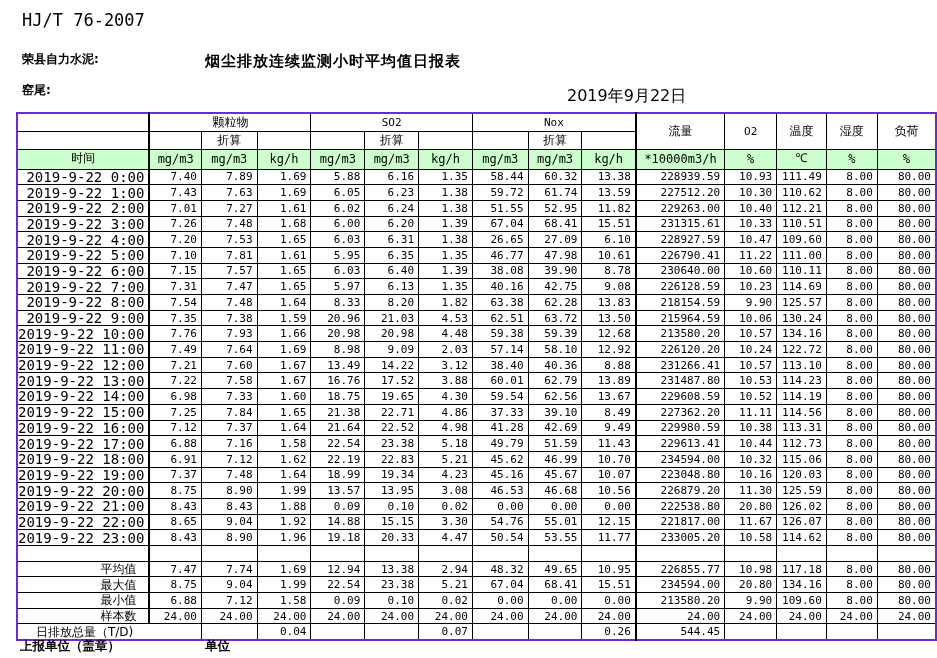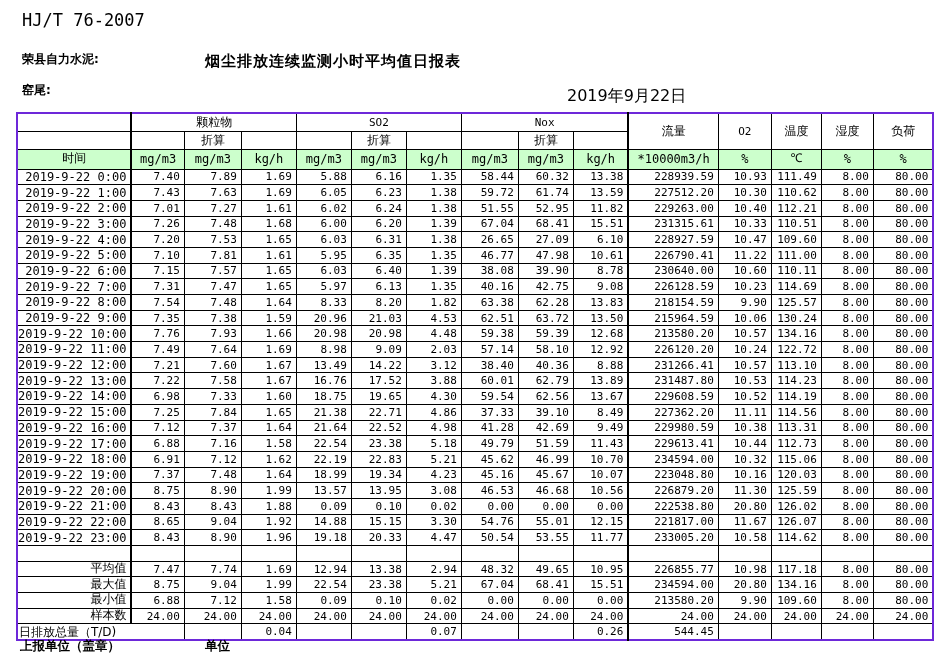--- a/index.html
+++ b/index.html
@@ -15,23 +15,23 @@
   table.report{position:absolute;left:16px;top:112px;border-collapse:collapse;table-layout:fixed;
     border:2px solid #6d28d9;font-family:"DejaVu Sans Mono","DejaVu Sans",monospace;}
   td{border:1px solid #000;padding:0 4px 0 0;text-align:right;line-height:1;
      white-space:nowrap;overflow:hidden;font-size:11px;height:14.7px;}
   thead td{text-align:center;padding:0;}
   thead tr{height:18px;}
   .sec{font-size:12px;font-family:"DejaVu Sans","Liberation Sans",sans-serif;}
   .units td{background:var(--green,#ccffcc);font-size:12px;height:19px;}
   .units .cjk{font-size:12px;font-family:Liberation Mono, monospace;margin-left:37px;}
   .br2{border-right-width:2px;}
-  td.lbl{font-size:12px;font-family:Liberation Mono, monospace;padding-right:4px;}
-  td.lbl-left{font-size:12px;font-family:"DejaVu Sans","Liberation Sans",sans-serif;text-align:left;padding:0 0 0 1px;}
-  td.time{font-size:12px;}
+  td.lbl{font-size:12px;font-family:Liberation Sans, sans-serif;padding-right:12px;}
+  td.lbl-left{font-size:12px;font-family:"DejaVu Sans","Liberation Sans",sans-serif;text-align:left;padding:0 0 0 18px;}
+  td.time{font-size:14px;border-radius:7px;}
 
   .foot-note{position:absolute;left:20px;top:619px;font-size:12.5px;font-weight:bold;}
   .foot-line2{position:absolute;left:20px;top:638px;font-size:12.5px;font-weight:bold;}
   .foot-unit{position:absolute;left:205px;top:638px;font-size:12.5px;font-weight:bold;}
 </style>
 </head>
 <body>
 
 <div class="page">
   <div class="doc-code">HJ/T  76-2007</div>

